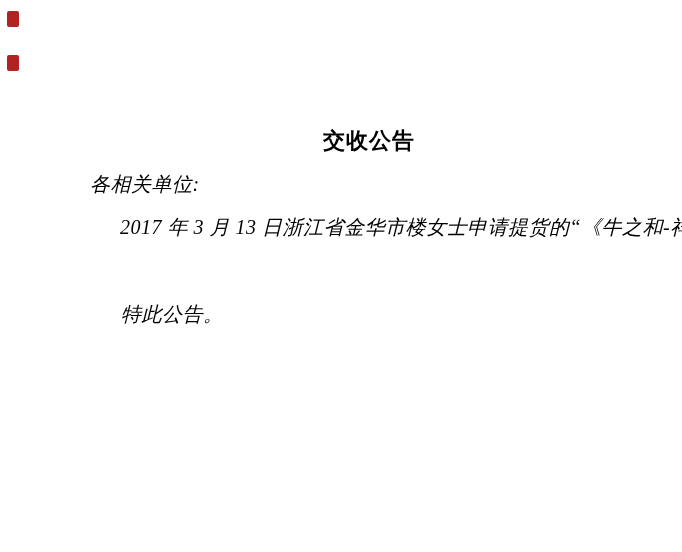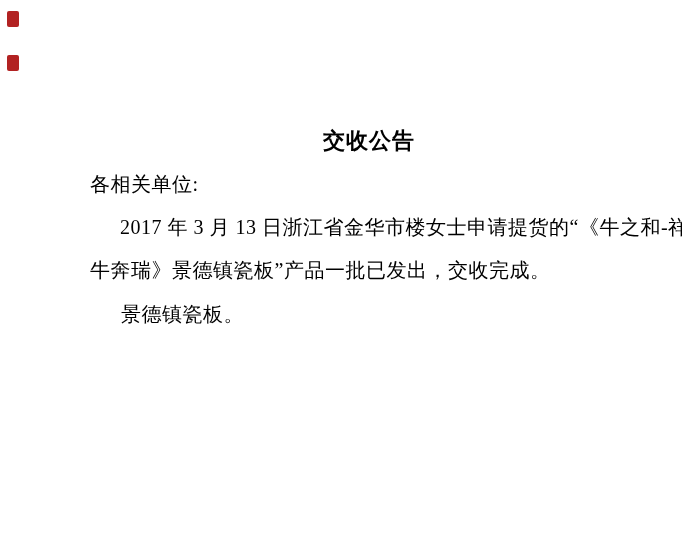--- a/index.html
+++ b/index.html
@@ -41,20 +41,21 @@
     font-weight: bold;
     letter-spacing: 1px;
     white-space: nowrap;
     padding-left: 28px;
   }
   .line {
     position: absolute;
     font-size: 20px;
     white-space: nowrap;
     letter-spacing: 0.5px;
+    font-style: italic;
   }
   .salutation { left: 90px;  top: 171px; }
   .body-line1 { left: 120px; top: 214px; }
   .body-line2 { left: 90px;  top: 257px; }
   .closing    { left: 121px; top: 301px; }
   .signature  { left: 337px; top: 423px; font-size: 19px; }
   .date-line  { left: 373px; top: 469px; font-size: 19px; }
 </style>
 </head>
 <body>
@@ -63,19 +64,18 @@
 
   <span class="red-mark top"></span>
   <span class="red-mark bottom"></span>
 
   <div class="doc-title">交收公告</div>
 
   <div class="line salutation">各相关单位:</div>
 
   <div class="line body-line1">2017 年 3 月 13 日浙江省金华市楼女士申请提货的“《牛之和-祥</div>
 
-  <div class="line body-line2">牛奔瑞》景德镇瓷板”产品一批已发出，交收完成。</div>
 
-  <div class="line closing">景德镇瓷板。</div>
+  <div class="line closing">特此公告。</div>
 
 
 
 </div>
 
 </body></html>

